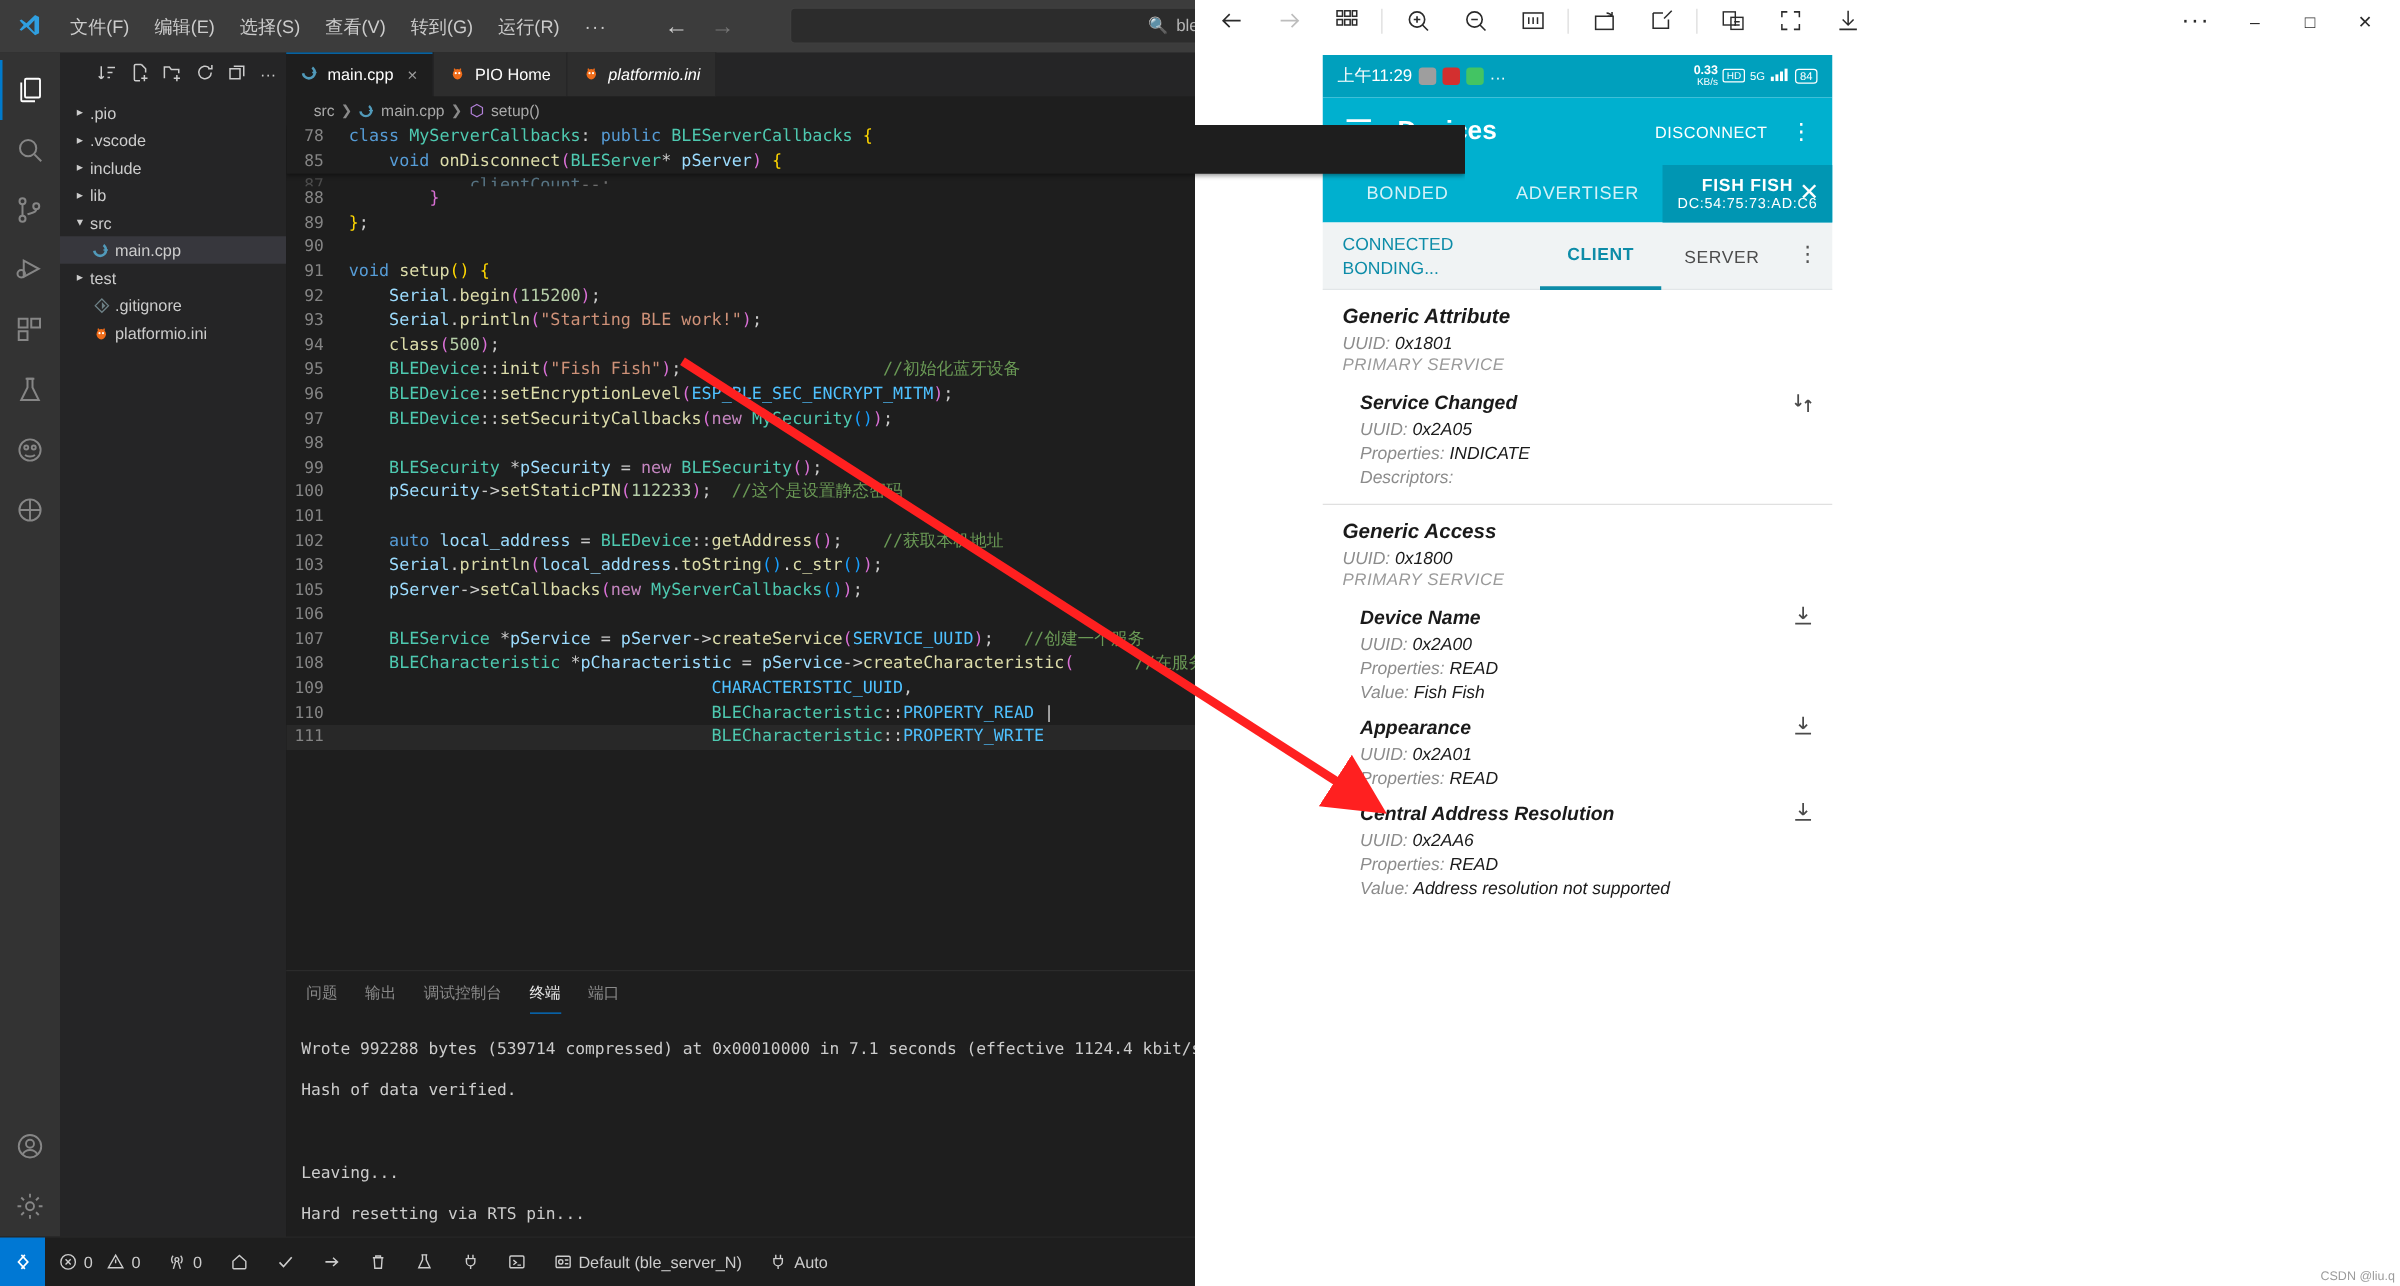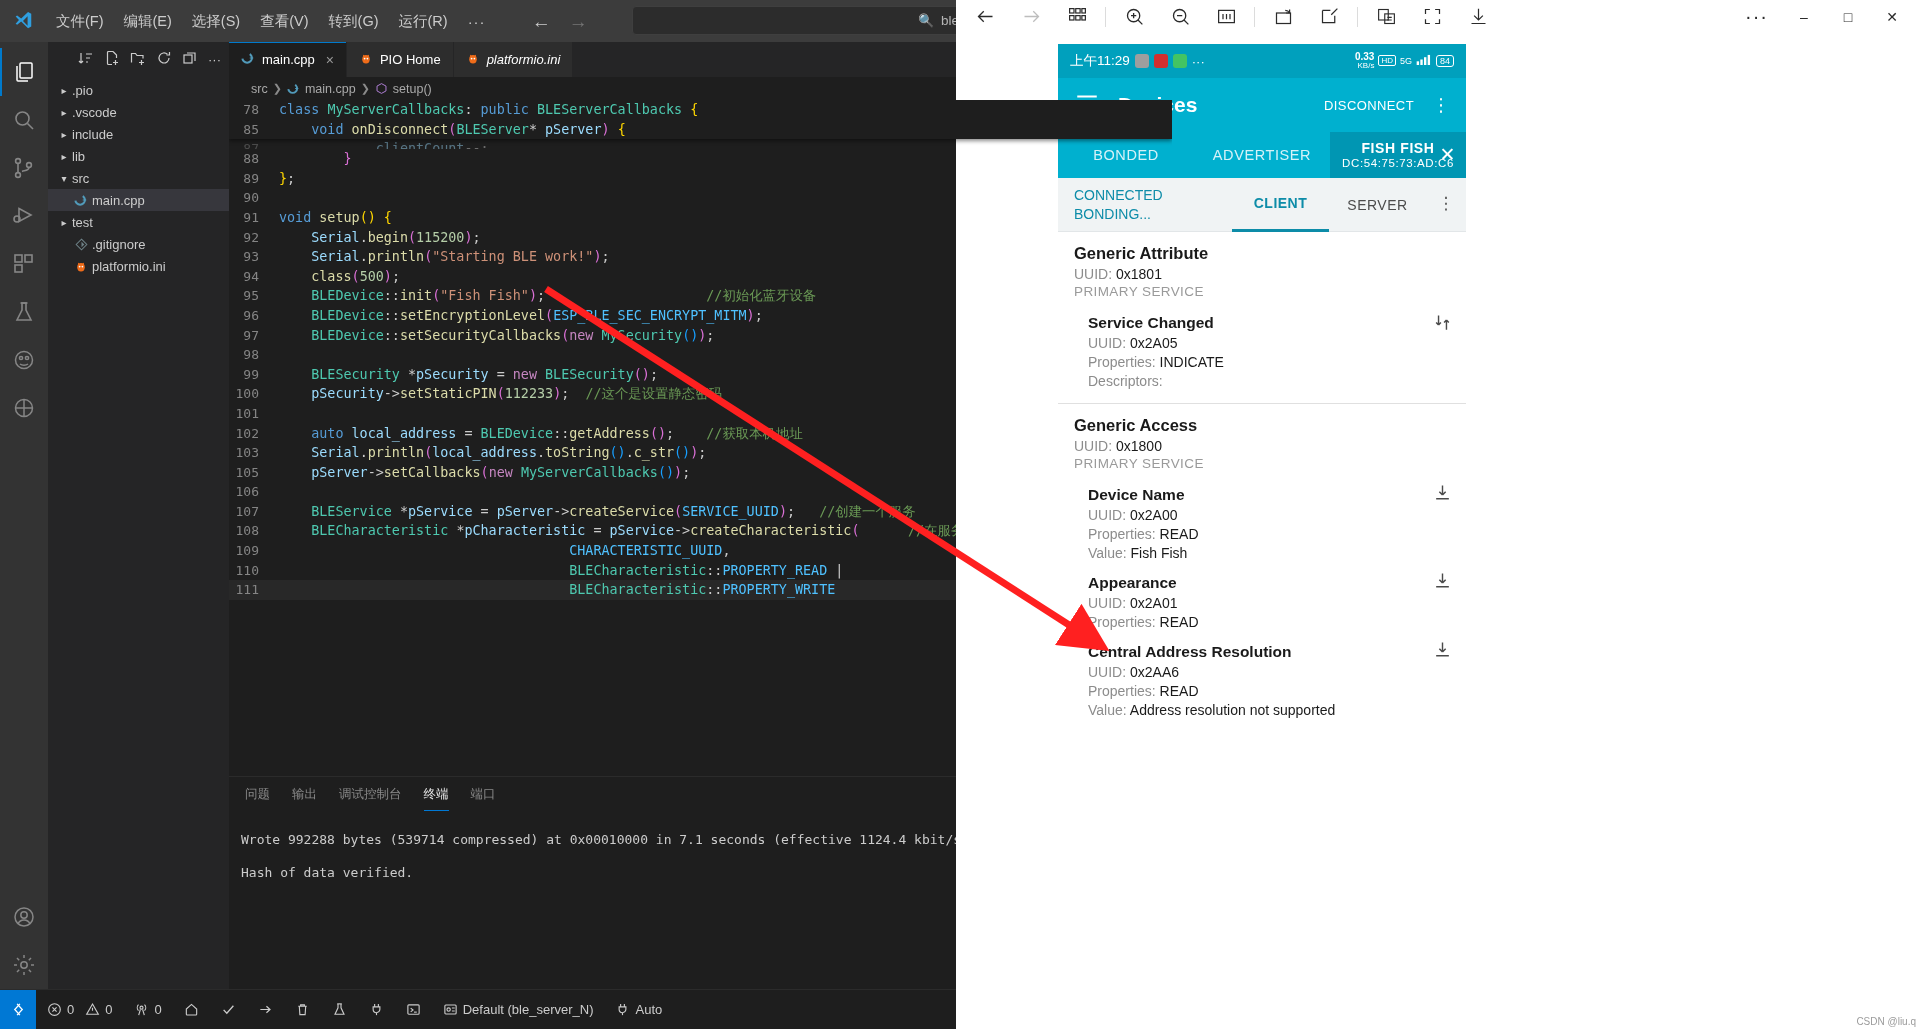--- a/index.html
+++ b/index.html
@@ -208,21 +208,21 @@
   .ph-sub {
     height: 54px; background: #f0f3f4; display: flex; align-items: center;
     color: #0d8ca8; padding-left: 16px; border-bottom: 1px solid #e2e6e8;
   }
   .ph-sub .stat { font-size: 14px; line-height: 1.35; }
   .ph-sub .cs { margin-left: auto; display: flex; align-items: stretch; height: 54px; }
   .ph-seg { width: 97px; display: flex; align-items: center; justify-content: center; font-size: 14px; color: #4c4c4c; letter-spacing: .5px; }
   .ph-seg.on { color: #0d8ca8; font-weight: bold; border-bottom: 3px solid #0d8ca8; }
   .ph-kebab { width: 40px; display: flex; align-items: center; justify-content: center; color: #555; }
 
-  .svc-list { padding: 0 0 10px 0; background: #ffffff; }
+  .svc-list { padding: 0 0 10px 0; background: #ffffff; font-style: italic; }
   .svc { padding: 12px 16px 6px 16px; }
   .svc-name { font-size: 16.5px; font-weight: bold; color: #1a1a1a; }
   .svc-meta { font-size: 14px; color: #8c8c8c; margin-top: 3px; }
   .svc-meta b { color: #1a1a1a; font-weight: normal; }
   .svc-type { font-size: 13.5px; color: #9a9a9a; letter-spacing: .4px; margin-top: 2px; }
   .chr { padding: 9px 16px 4px 30px; position: relative; }
   .chr-name { font-size: 15.5px; font-weight: bold; color: #1a1a1a; }
   .chr-meta { font-size: 14px; color: #8c8c8c; margin-top: 3px; }
   .chr-meta b { color: #1a1a1a; font-weight: normal; }
   .desc-head { font-size: 14px; color: #8c8c8c; margin-top: 3px; }
@@ -606,20 +606,22 @@
             <div class="ptab">问题</div>
             <div class="ptab">输出</div>
             <div class="ptab">调试控制台</div>
             <div class="ptab active">终端</div>
             <div class="ptab">端口</div>
           </div>
           <div class="term">
 <div>Wrote 992288 bytes (539714 compressed) at 0x00010000 in 7.1 seconds (effective 1124.4 kbit/s)...</div>
 <div>Hash of data verified.</div>
 <div>&nbsp;</div>
+<div>Leaving...</div>
+<div>Hard resetting via RTS pin...</div>
 
 
 
           </div>
         </div>
       </div>
     </div>
 
     <div class="statusbar">
       <div class="sb-remote">

